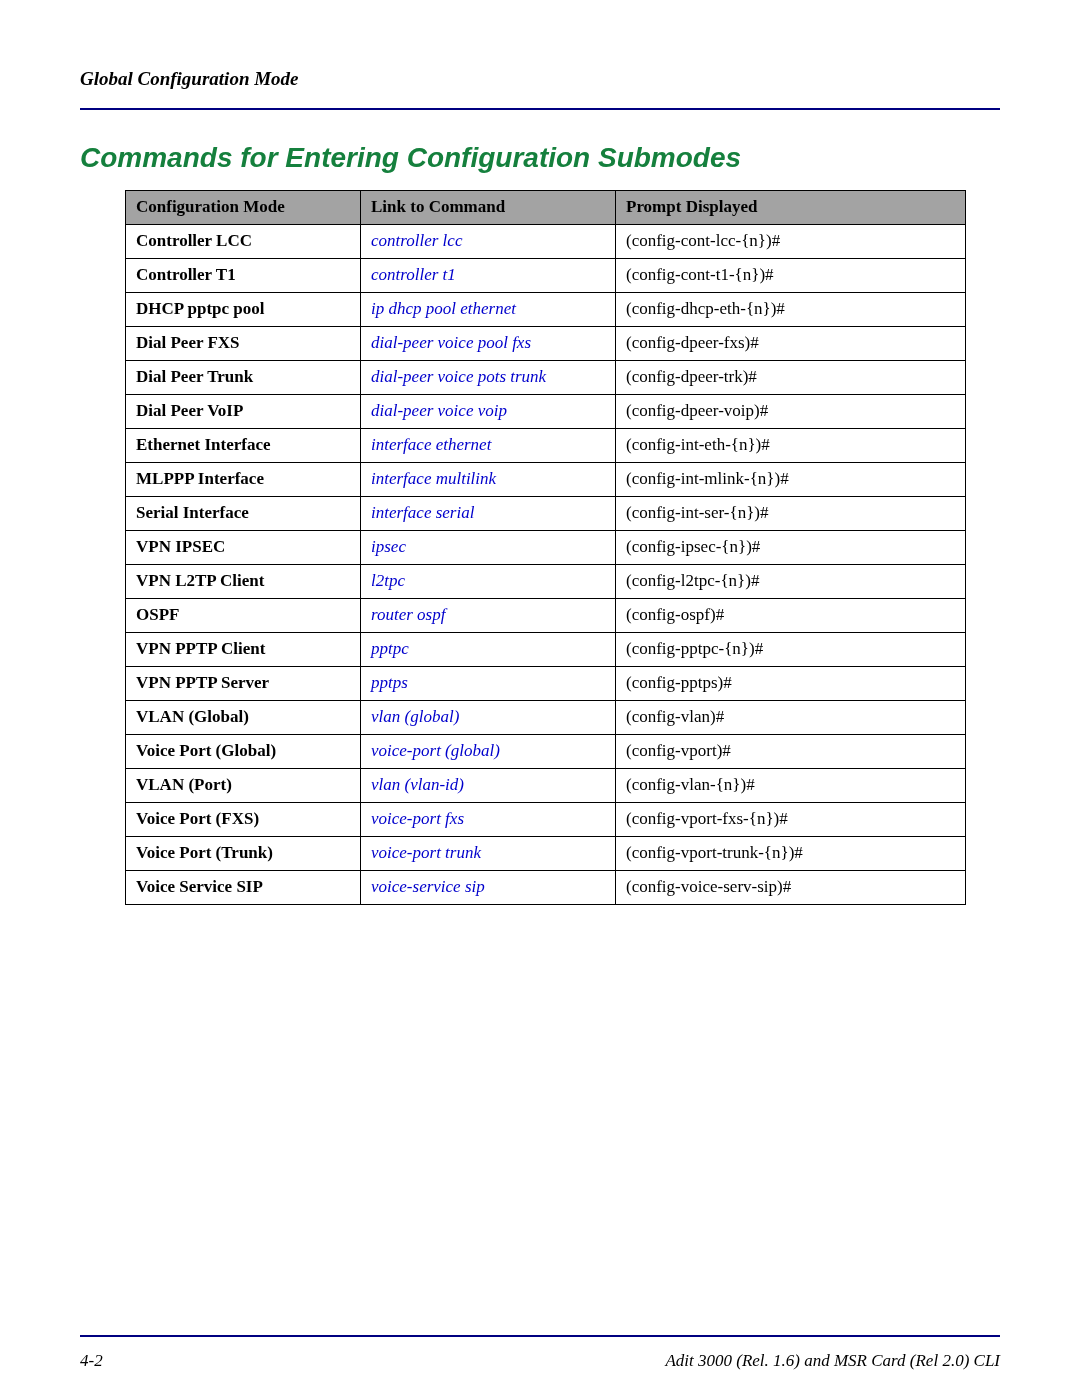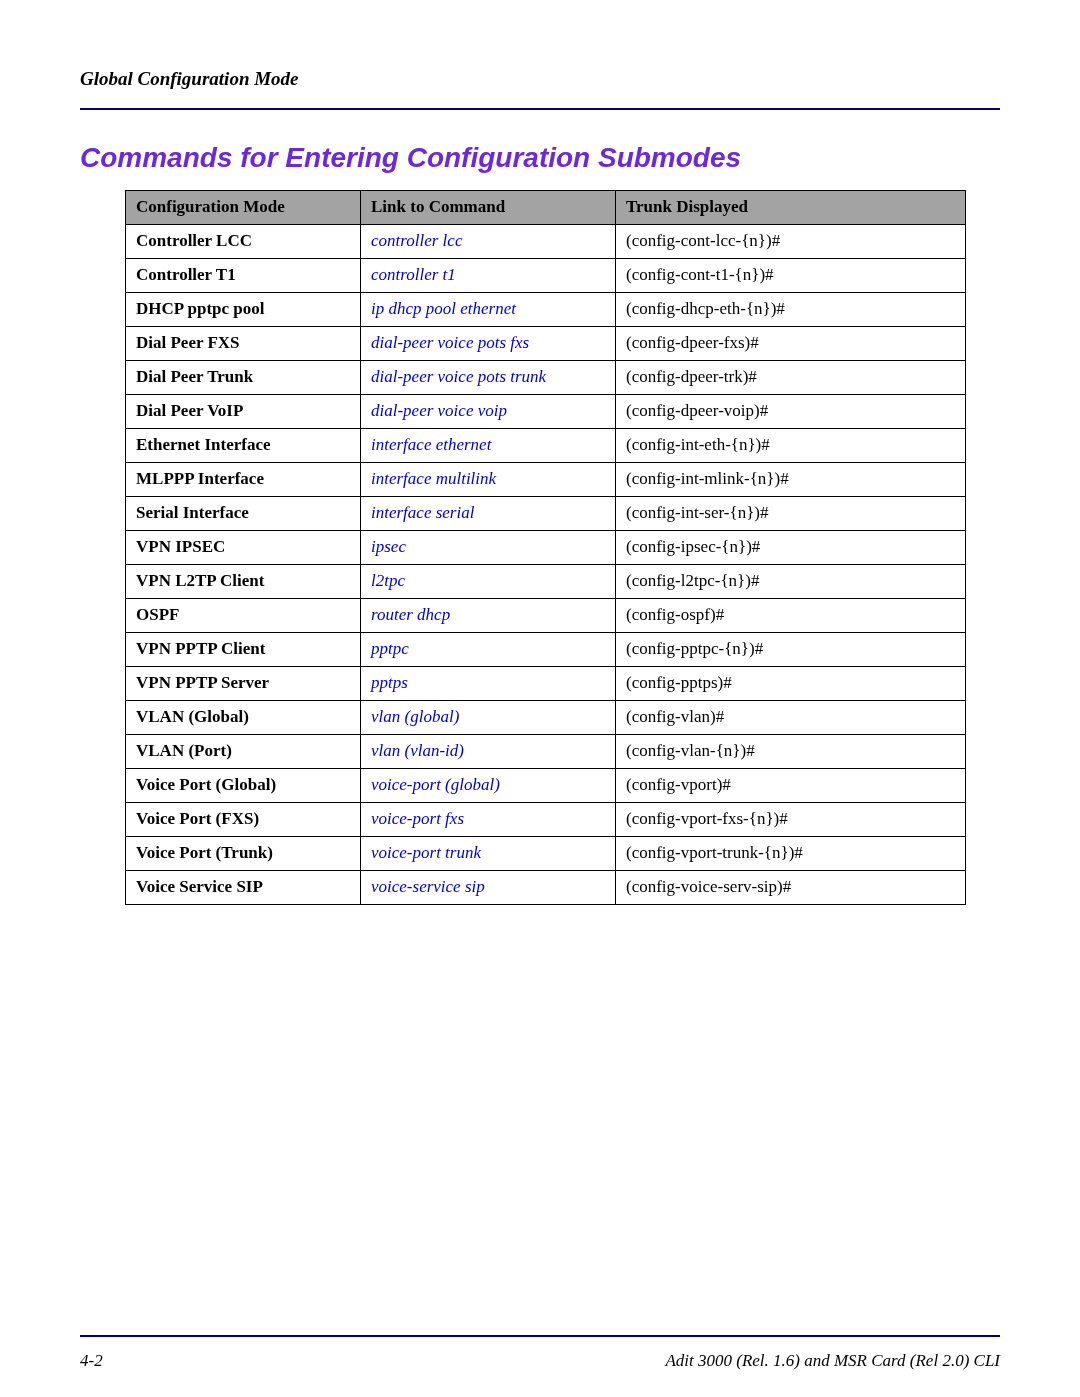--- a/index.html
+++ b/index.html
@@ -31,21 +31,21 @@
   .hr-bottom {
     border: none;
     border-top: 2px solid #000080;
     margin: 0 0 8px 0;
     position: absolute;
     left: 80px;
     right: 80px;
     bottom: 52px;
   }
   .section-heading {
-    color: #6d28d9;
+    color: #15803d;
     font-family: Arial, Helvetica, sans-serif;
     font-weight: bold;
     font-style: italic;
     font-size: 28px;
     margin: 0 0 16px 0;
   }
   table.submodes {
     border-collapse: collapse;
     width: 840px;
     margin-left: 45px;
@@ -96,42 +96,42 @@
   <table class="submodes">
     <colgroup>
       <col class="c-mode">
         <col class="c-link">
         <col class="c-prompt">
     </colgroup>
     <thead>
       <tr>
         <th>Configuration Mode</th>
         <th>Link to Command</th>
-        <th>Trunk Displayed</th>
+        <th>Prompt Displayed</th>
       </tr>
     </thead>
     <tbody id="table-body">
         <tr>
           <td class="col-mode">Controller LCC</td>
           <td class="col-link">controller lcc</td>
           <td>(config-cont-lcc-{n})#</td>
         </tr>
         <tr>
           <td class="col-mode">Controller T1</td>
           <td class="col-link">controller t1</td>
           <td>(config-cont-t1-{n})#</td>
         </tr>
         <tr>
           <td class="col-mode">DHCP pptpc pool</td>
           <td class="col-link">ip dhcp pool ethernet</td>
           <td>(config-dhcp-eth-{n})#</td>
         </tr>
         <tr>
           <td class="col-mode">Dial Peer FXS</td>
-          <td class="col-link">dial-peer voice pots fxs</td>
+          <td class="col-link">dial-peer voice pool fxs</td>
           <td>(config-dpeer-fxs)#</td>
         </tr>
         <tr>
           <td class="col-mode">Dial Peer Trunk</td>
           <td class="col-link">dial-peer voice pots trunk</td>
           <td>(config-dpeer-trk)#</td>
         </tr>
         <tr>
           <td class="col-mode">Dial Peer VoIP</td>
           <td class="col-link">dial-peer voice voip</td>
@@ -157,47 +157,47 @@
           <td class="col-link">ipsec</td>
           <td>(config-ipsec-{n})#</td>
         </tr>
         <tr>
           <td class="col-mode">VPN L2TP Client</td>
           <td class="col-link">l2tpc</td>
           <td>(config-l2tpc-{n})#</td>
         </tr>
         <tr>
           <td class="col-mode">OSPF</td>
-          <td class="col-link">router dhcp</td>
+          <td class="col-link">router ospf</td>
           <td>(config-ospf)#</td>
         </tr>
         <tr>
           <td class="col-mode">VPN PPTP Client</td>
           <td class="col-link">pptpc</td>
           <td>(config-pptpc-{n})#</td>
         </tr>
         <tr>
           <td class="col-mode">VPN PPTP Server</td>
           <td class="col-link">pptps</td>
           <td>(config-pptps)#</td>
         </tr>
         <tr>
           <td class="col-mode">VLAN (Global)</td>
           <td class="col-link">vlan (global)</td>
           <td>(config-vlan)#</td>
         </tr>
         <tr>
+          <td class="col-mode">Voice Port (Global)</td>
+          <td class="col-link">voice-port (global)</td>
+          <td>(config-vport)#</td>
+        </tr>
+        <tr>
           <td class="col-mode">VLAN (Port)</td>
           <td class="col-link">vlan (vlan-id)</td>
           <td>(config-vlan-{n})#</td>
-        </tr>
-        <tr>
-          <td class="col-mode">Voice Port (Global)</td>
-          <td class="col-link">voice-port (global)</td>
-          <td>(config-vport)#</td>
         </tr>
         <tr>
           <td class="col-mode">Voice Port (FXS)</td>
           <td class="col-link">voice-port fxs</td>
           <td>(config-vport-fxs-{n})#</td>
         </tr>
         <tr>
           <td class="col-mode">Voice Port (Trunk)</td>
           <td class="col-link">voice-port trunk</td>
           <td>(config-vport-trunk-{n})#</td>

